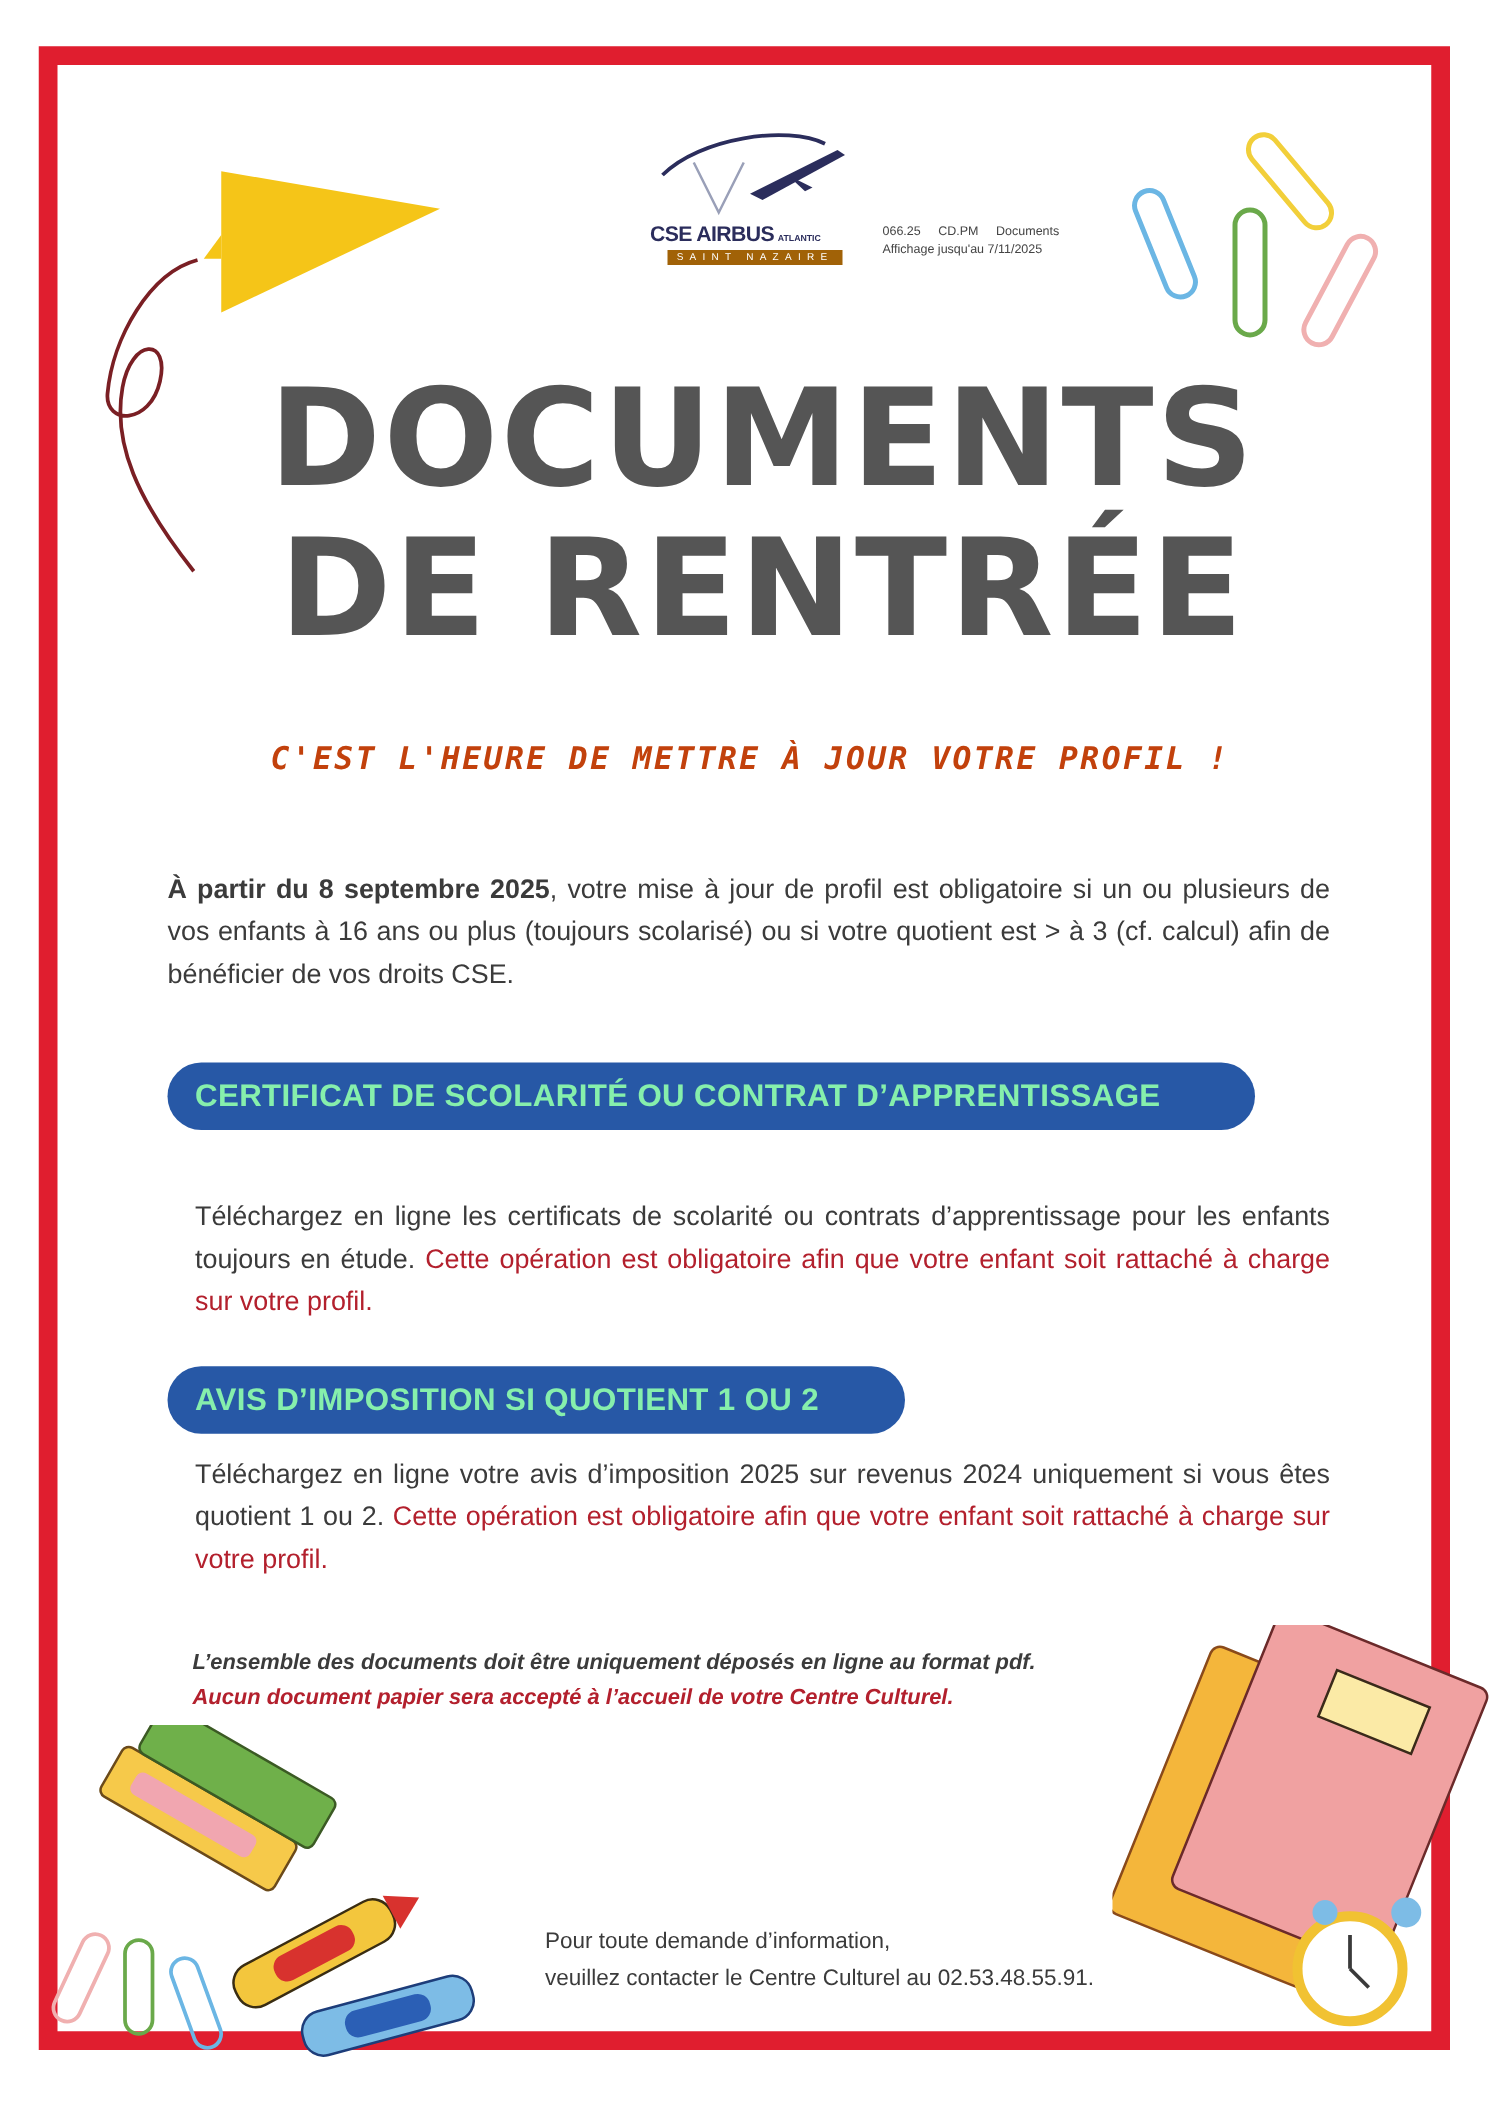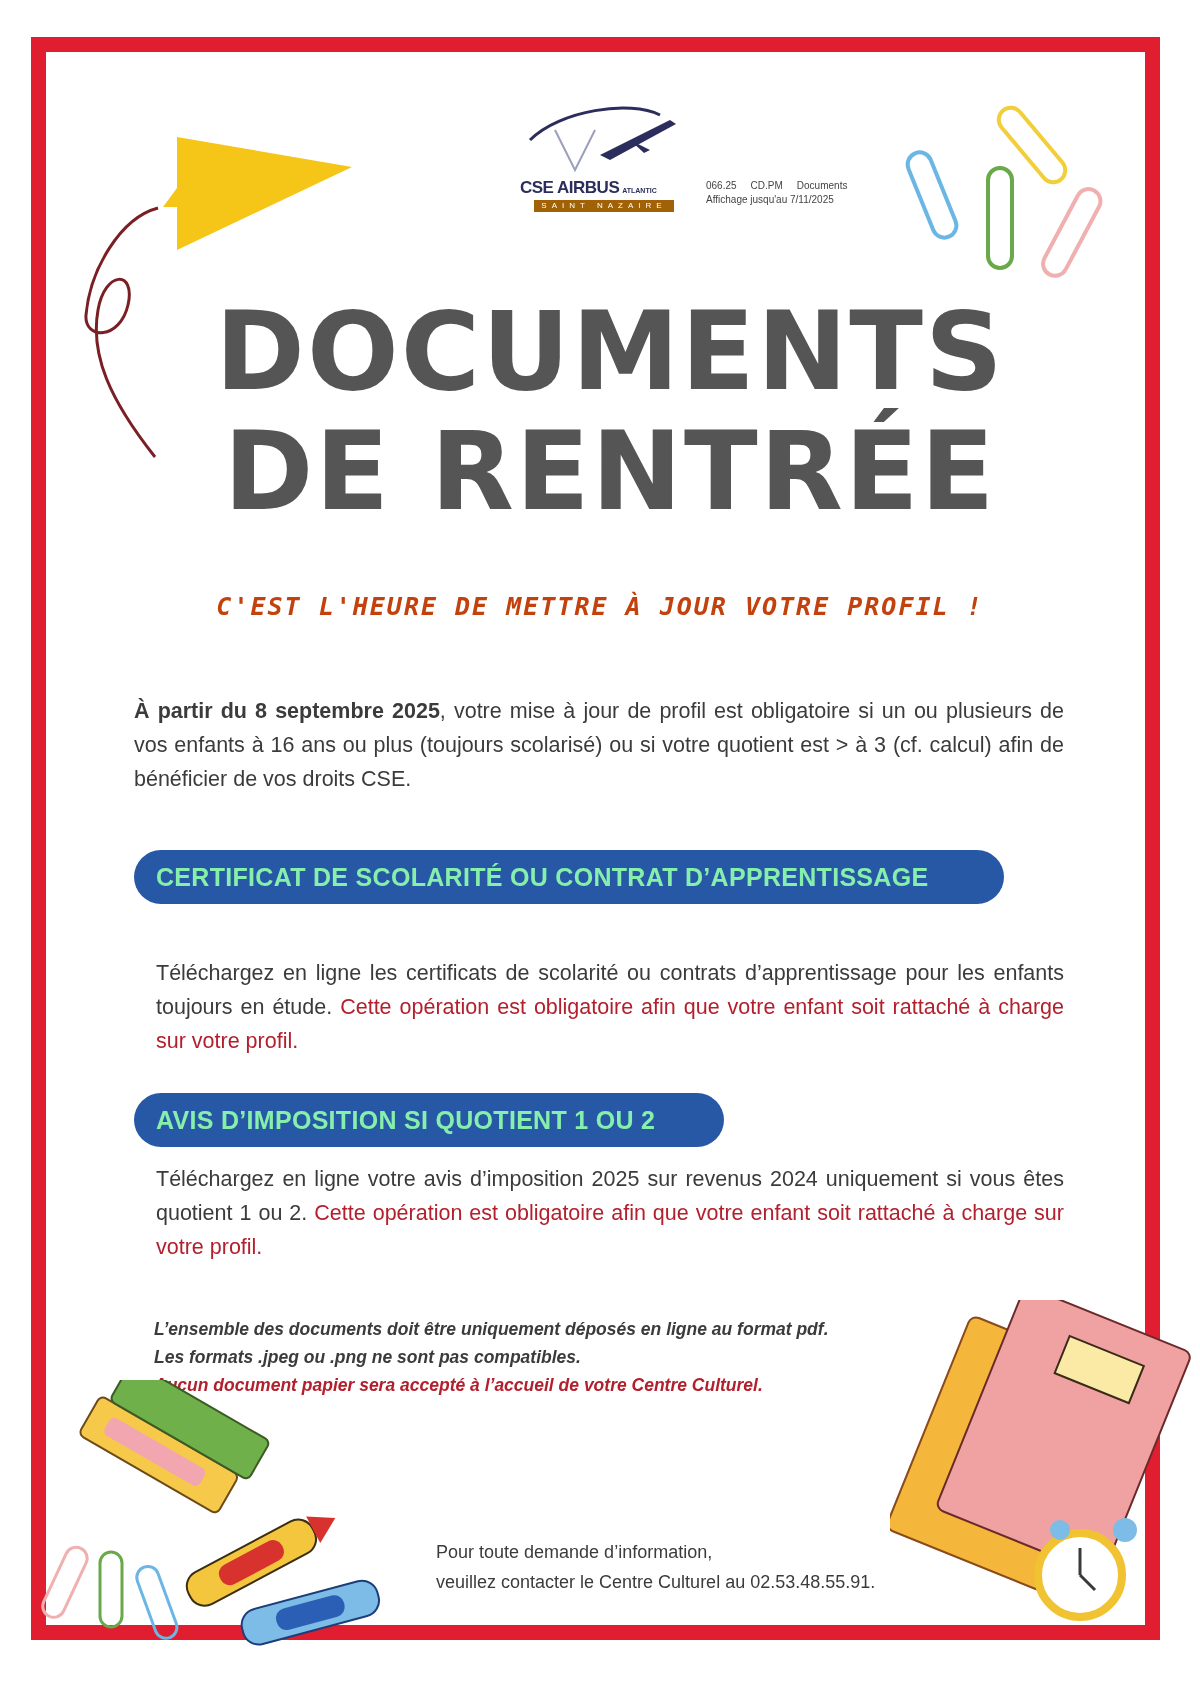--- a/index.html
+++ b/index.html
@@ -89,21 +89,20 @@
   <span>Téléchargez en ligne les certificats de scolarité ou contrats d’apprentissage pour les enfants toujours en étude. </span><span class="red">Cette opération est obligatoire afin que votre enfant soit rattaché à charge sur votre profil.</span>
 </div>
 
 <div class="abs pill pill2">AVIS D’IMPOSITION SI QUOTIENT 1 OU 2</div>
 <div class="abs p sec2">
   <span>Téléchargez en ligne votre avis d’imposition 2025 sur revenus 2024 uniquement si vous êtes quotient 1 ou 2. </span><span class="red">Cette opération est obligatoire afin que votre enfant soit rattaché à charge sur votre profil.</span>
 </div>
 
 <div class="abs note">
   <div>L’ensemble des documents doit être uniquement déposés en ligne au format pdf.</div>
-  <div>Les formats .jpeg ou .png ne sont pas compatibles.</div>
   <div class="red">Aucun document papier sera accepté à l’accueil de votre Centre Culturel.</div>
 </div>
 
 <div class="abs contact">
   <div>Pour toute demande d’information,</div>
   <div>veuillez contacter le Centre Culturel au 02.53.48.55.91.</div>
 </div>
 
 <svg class="abs" style="left:30px;top:1380px" width="360" height="280">
   <g transform="rotate(30 120 90)">

